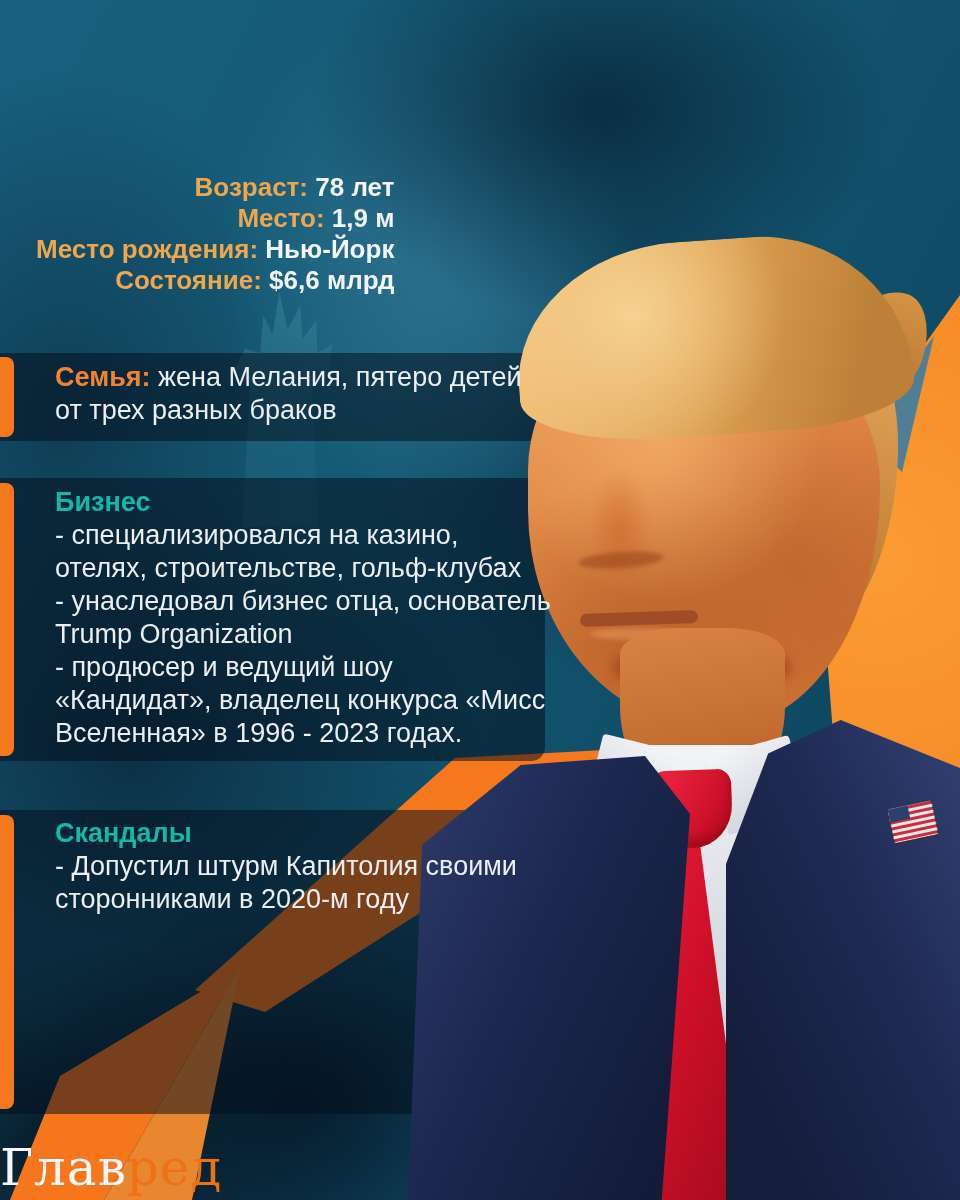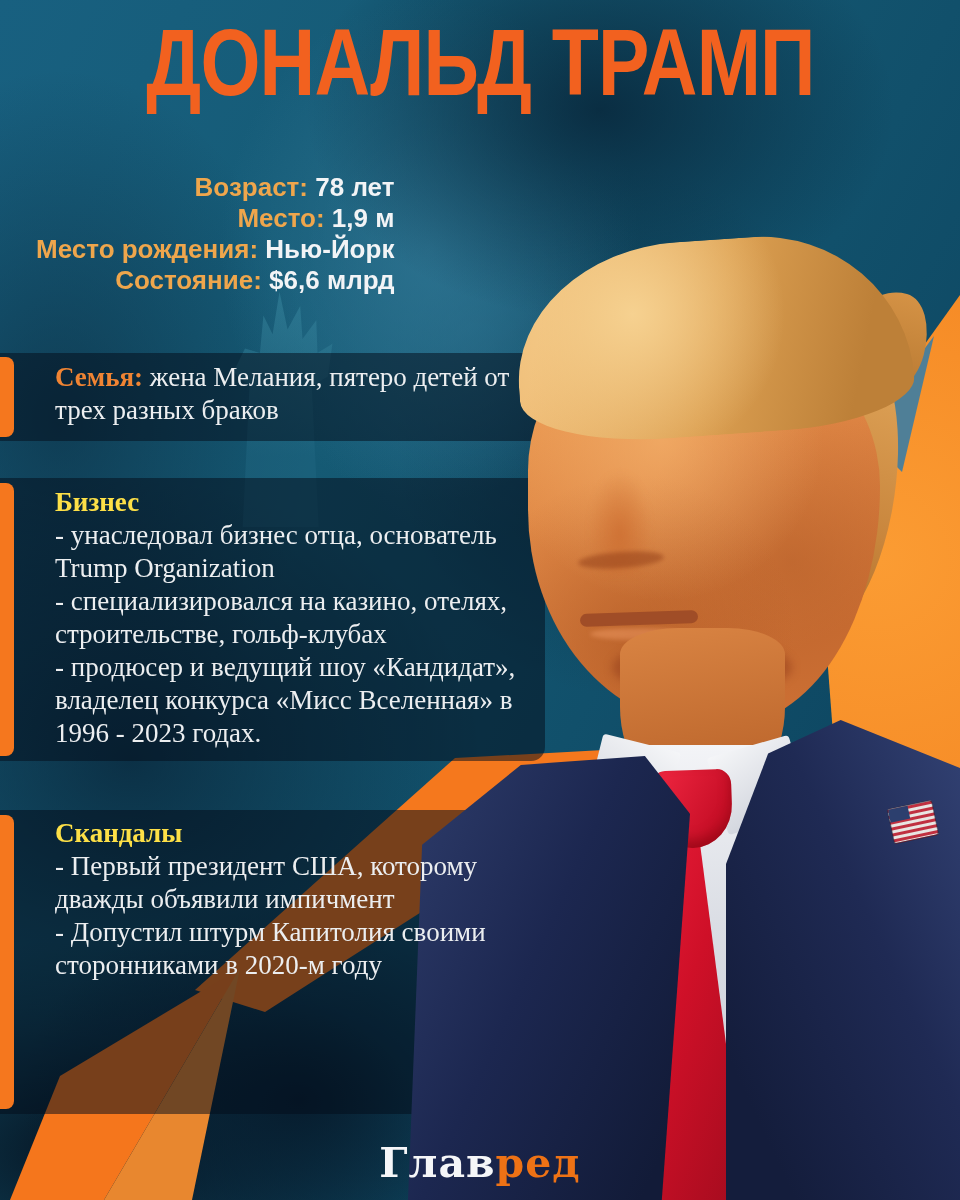--- a/index.html
+++ b/index.html
@@ -123,22 +123,22 @@
     background:repeating-linear-gradient(180deg,#c03040 0 3px,#e8e5e2 3px 6px);}
   .flag-pin::before{content:"";position:absolute;left:0;top:0;width:20px;height:13px;
     background:#2c3f6e;border-radius:2px 0 0 0;}
 
   
   .band-bg{position:absolute;left:0;width:545px;background:rgba(3,14,26,.52);
     border-radius:0 14px 14px 0;z-index:6;}
   .band-bar{position:absolute;left:0;width:14px;background:#f5771e;
     border-radius:0 8px 8px 0;z-index:7;}
   .band-text{position:absolute;left:55px;z-index:12;color:#eceef0;
-    font-size:27px;line-height:33px;font-weight:400;font-family:Liberation Serif, serif;}
-  .band-text .sec-title{color:#fde047;font-weight:700;}
+    font-size:27px;line-height:33px;font-weight:400;}
+  .band-text .sec-title{color:#14b8a6;font-weight:700;}
   .fam-label{color:#f08433;font-weight:700;}
 
   
   .header{position:absolute;left:0;right:0;top:16px;text-align:center;z-index:12;}
   .title{display:inline-block;transform:scaleX(0.82);transform-origin:50% 0;
     font-size:94px;line-height:1;font-weight:700;color:#f2611f;white-space:nowrap;letter-spacing:-1px;}
   .subtitle-wrap{text-align:center;}
   .subtitle{display:inline-block;transform:scaleX(0.88);transform-origin:50% 0;
     font-size:32px;font-weight:700;color:#f4f6f8;white-space:nowrap;}
 
@@ -147,22 +147,22 @@
   .stat-line{white-space:nowrap;text-align:right;}
   .stat-label{color:#efa64c;font-weight:700;}
   .stat-value{color:#f2f4f6;font-weight:700;}
 
   
   .fam-text{top:361px;width:470px;}
   .biz-text{top:486px;width:500px;}
   .sca-text{top:817px;width:500px;}
 
   
-  .footer{position:absolute;left:0;right:0;top:1139px;text-align:center;z-index:12;
-    font-family:"DejaVu Serif","Liberation Serif",serif;font-size:41px;font-weight:700;letter-spacing:1px;}
+  .footer{position:absolute;left:0;right:0;top:1139px;text-align:left;z-index:12;
+    font-family:"DejaVu Serif","Liberation Serif",serif;font-size:50px;font-weight:400;letter-spacing:1px;}
   .brand-white{color:#f5f6f8;}
   .brand-orange{color:#ee7215;}
 </style>
 </head>
 <body>
 
 <div class="layer bg-base"></div>
 <div class="abs statue"></div>
 <div class="layer orange-right"></div>
 <div class="layer steel-tri"></div>
@@ -199,21 +199,20 @@
 </div>
 
 <div class="band-bg" style="top:353px;height:88px;"></div>
 <div class="band-bar" style="top:357px;height:80px;"></div>
 <div class="band-bg" style="top:478px;height:283px;"></div>
 <div class="band-bar" style="top:483px;height:273px;"></div>
 <div class="band-bg" style="top:810px;height:304px;"></div>
 <div class="band-bar" style="top:815px;height:294px;"></div>
 
 <div class="header">
-  <div><span class="title">ДОНАЛЬД ТРАМП</span></div>
 </div>
 
 <div class="stats">
   <div class="stat-line">
     <span class="stat-label">Возраст:</span>
     <span class="stat-value">78 лет</span>
   </div>
   <div class="stat-line">
     <span class="stat-label">Место:</span>
     <span class="stat-value">1,9 м</span>
@@ -229,29 +228,28 @@
 </div>
 
 <div class="band-text fam-text">
   <span class="fam-label">Семья:</span>
   <span>жена Мелания, пятеро детей от трех разных браков</span>
 </div>
 
 <div class="band-text biz-text">
   <div class="sec-title">Бизнес</div>
   <div>
+      <div>- специализировался на казино, отелях, строительстве, гольф-клубах</div>
       <div>- унаследовал бизнес отца, основатель Trump Organization</div>
-      <div>- специализировался на казино, отелях, строительстве, гольф-клубах</div>
       <div>- продюсер и ведущий шоу «Кандидат», владелец конкурса «Мисс Вселенная» в 1996 - 2023 годах.</div>
     </div>
 </div>
 
 <div class="band-text sca-text">
   <div class="sec-title">Скандалы</div>
   <div>
-      <div>- Первый президент США, которому дважды объявили импичмент</div>
       <div>- Допустил штурм Капитолия своими сторонниками в 2020-м году</div>
     </div>
 </div>
 
 <div class="footer">
   <span class="brand-white">Глав</span><span class="brand-orange">ред</span>
 </div>
 
 </body></html>

